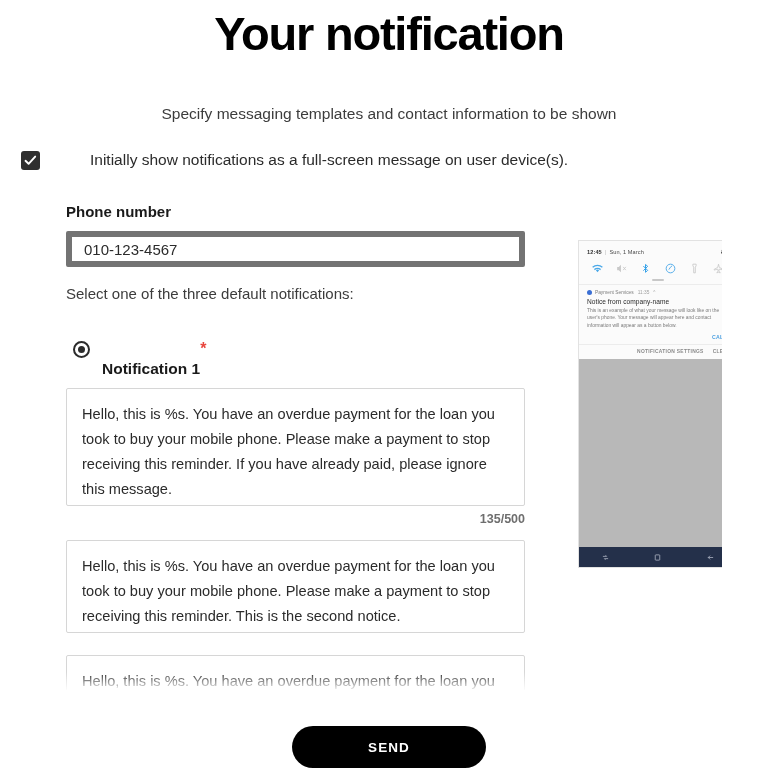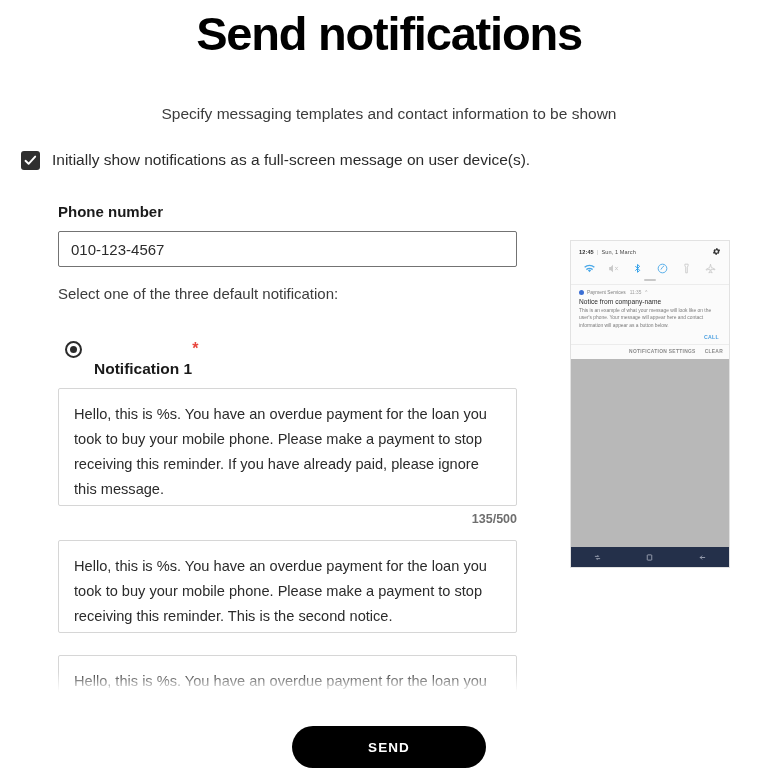--- a/index.html
+++ b/index.html
@@ -42,20 +42,21 @@
 
   
   .checkbox-row {
     display: flex;
     align-items: center;
     margin-top: 26px;
     padding-left: 21px;
     font-size: 15.5px;
     color: #2b2b2b;
     white-space: nowrap;
+    gap: 38px;
   }
 
   .checkbox {
     width: 19px;
     height: 19px;
     border-radius: 3px;
     background: #2f2f2f;
     position: relative;
     flex: 0 0 auto;
     margin-right: 12px;
@@ -69,23 +70,23 @@
     color: #4a8fe0;
     text-decoration: underline;
     margin-left: 5px;
     cursor: pointer;
     font-size: 15.5px;
   }
 
   
   .content-scroll {
     position: absolute;
-    left: 0;
+    left: 8px;
     top: 203px;
-    width: 778px;
+    width: 714px;
     height: 487px;
     overflow: hidden;
   }
 
   .form-col {
     position: absolute;
     left: 58px;
     top: 0;
     width: 459px;
   }
@@ -93,21 +94,21 @@
   .field-label {
     font-size: 15px;
     font-weight: 700;
     color: #1a1a1a;
     margin-bottom: 11px;
   }
 
   .text-input {
     width: 459px;
     height: 36px;
-    border: 1px solid #737373;
+    border: 6px solid #737373;
     border-radius: 2px;
     padding: 0 12px;
     font-family: "Liberation Sans", sans-serif;
     font-size: 15px;
     color: #2b2b2b;
     background: #ffffff;
     outline: none;
   }
 
   .helper-text {
@@ -334,42 +335,42 @@
     font-weight: 700;
     letter-spacing: 1.1px;
     cursor: pointer;
   }
 </style>
 </head>
 <body>
 
 <div class="page">
 
-  <h1 class="page-title">Send notifications</h1>
+  <h1 class="page-title">Your notification</h1>
 
   <div class="subtitle">
     <span class="subtitle-line">Specify messaging templates and contact information to be shown</span>
   </div>
 
   <div class="checkbox-row">
     <span class="checkbox">
       <svg width="13" height="13" viewBox="0 0 13 13">
         <path d="M1.5 6.8 L4.6 9.8 L11.2 2.6" fill="none" stroke="#ffffff" stroke-width="1.9" stroke-linecap="round" stroke-linejoin="round"></path>
       </svg>
     </span>
     <span class="checkbox-label">Initially show notifications as a full-screen message on user device(s).</span>
   </div>
 
   <div class="content-scroll">
     <div class="form-col">
 
       <div class="field-label">Phone number</div>
       <input class="text-input" type="text" value="010-123-4567" style="">
 
-      <div class="helper-text">Select one of the three default notification:</div>
+      <div class="helper-text">Select one of the three default notifications:</div>
 
       
       <div class="radio-row">
         <span class="radio checked"></span>
         <span class="radio-label">Notification 1</span>
           <span class="req-star">*</span>
       </div>
       <textarea class="textarea h1" style="">Hello, this is %s. You have an overdue payment for the loan you took to buy your mobile phone. Please make a payment to stop receiving this reminder. If you have already paid, please ignore this message.</textarea>
       <div class="char-count">135/500</div>
 

